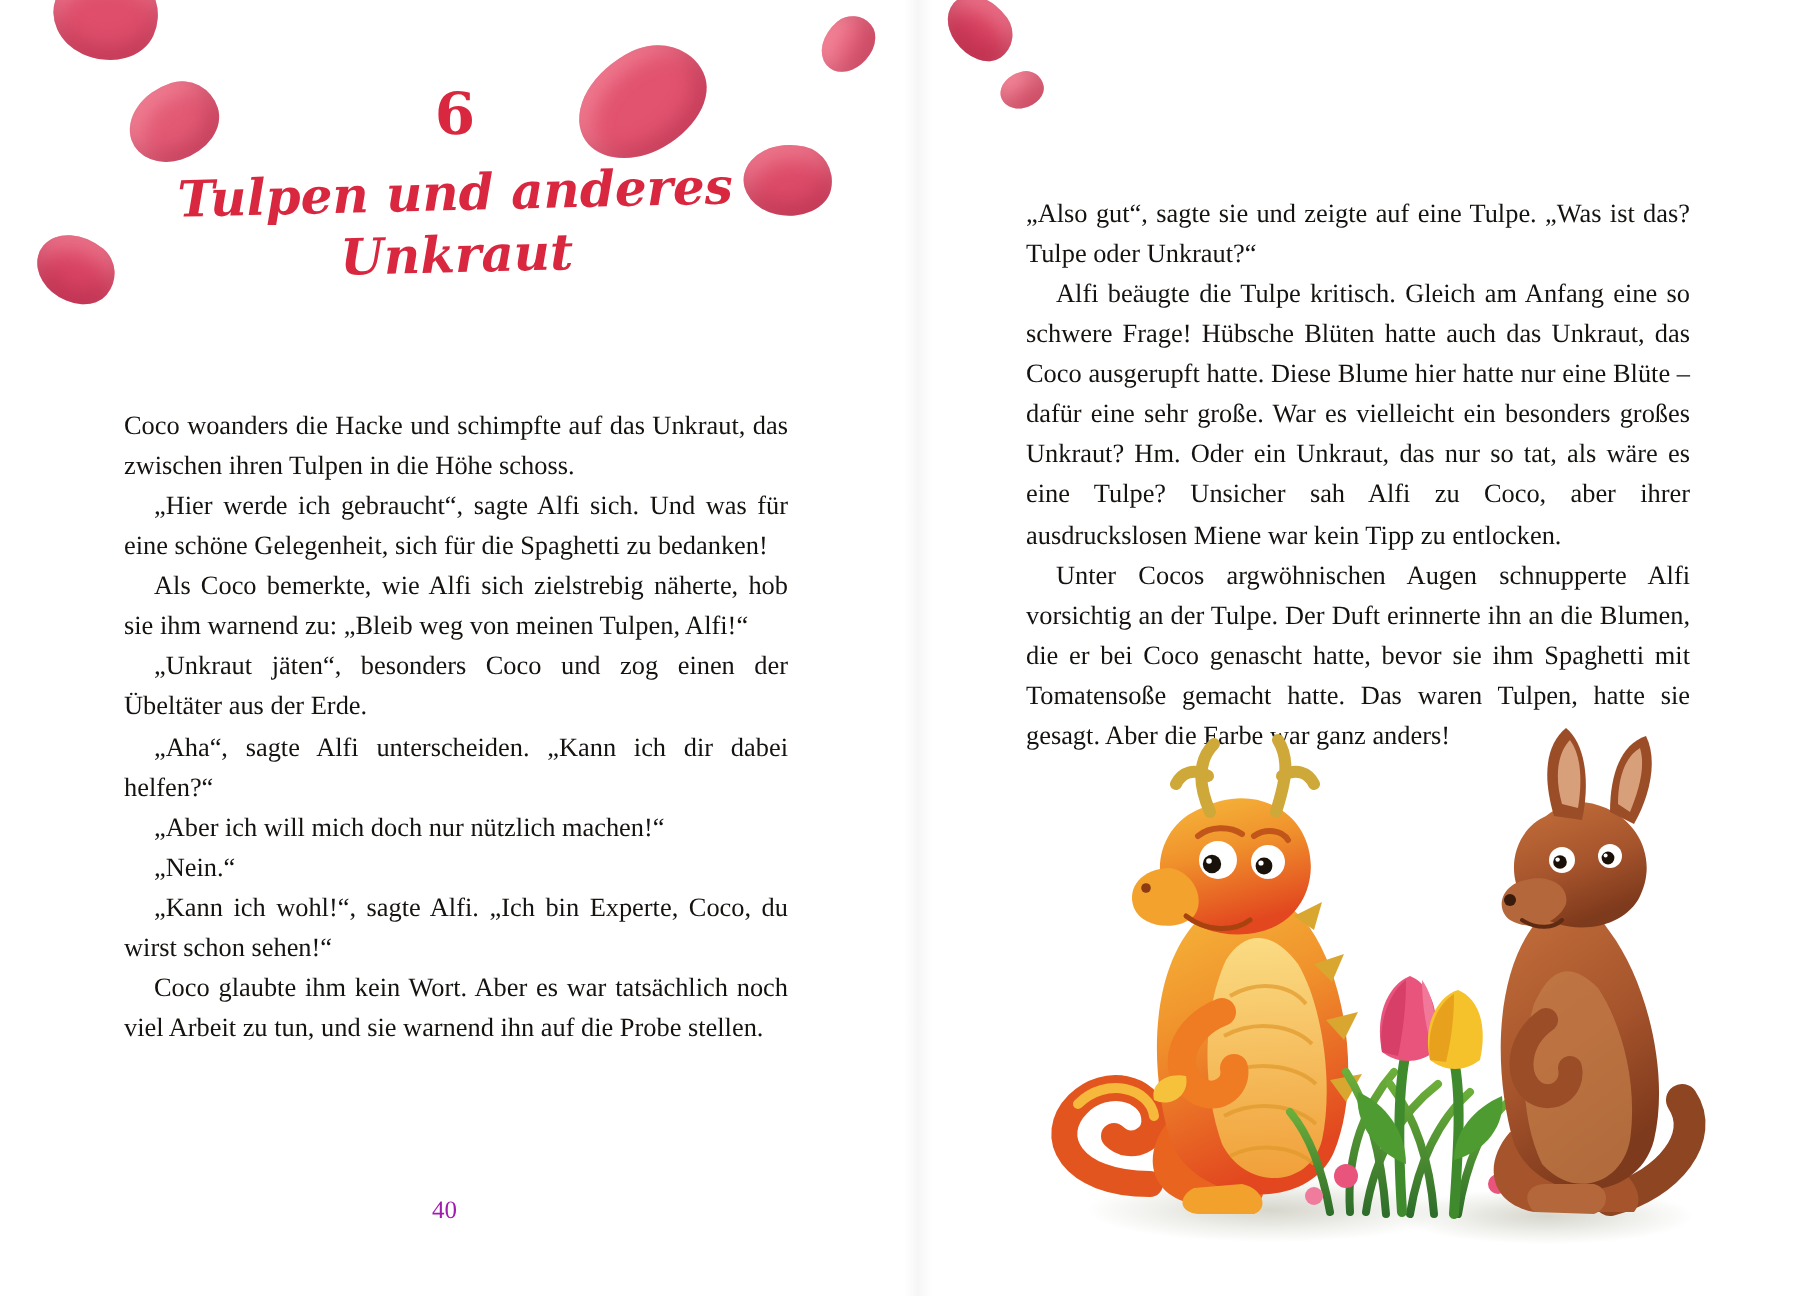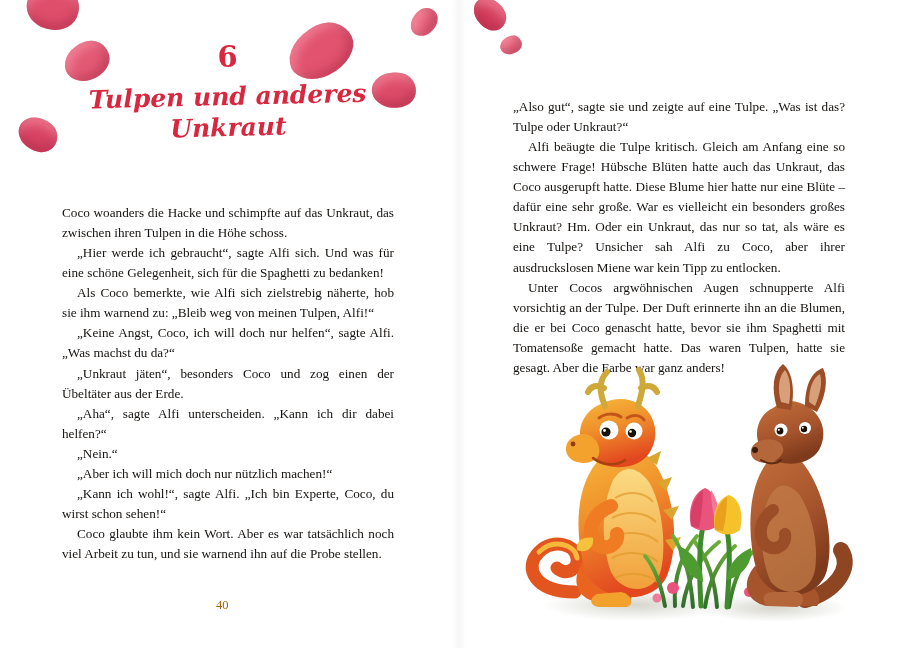--- a/index.html
+++ b/index.html
@@ -106,21 +106,21 @@
     float: right;
     height: 15px;
   }
 
   .page-number {
     position: absolute;
     left: 216px;
     top: 598px;
     font-family: "Liberation Serif", serif;
     font-size: 12.5px;
-    color: #a16207;
+    color: #a21caf;
   }
 
   
   .illus {
     position: absolute;
     left: 505px;
     top: 330px;
     width: 360px;
     height: 300px;
   }
@@ -147,25 +147,24 @@
 
     <div class="chapter-title">
       <span>Tulpen und anderes</span>
       <span class="l2">Unkraut</span>
     </div>
 
     <div class="body-text left-body">
       <p>Coco woanders die Hacke und schimpfte auf das Unkraut, das zwischen ihren Tulpen in die Höhe schoss.</p>
       <p class="indent">„Hier werde ich gebraucht“, sagte Alfi sich. Und was für eine schöne Gelegenheit, sich für die Spaghetti zu bedanken!</p>
       <p class="indent">Als Coco bemerkte, wie Alfi sich zielstrebig näherte, hob sie ihm warnend zu: „Bleib weg von meinen Tulpen, Alfi!“</p>
-      <p class="indent">„Keine Angst, Coco, ich will doch nur helfen“, sagte Alfi. „Was machst du da?“</p>
       <p class="indent">„Unkraut jäten“, besonders Coco und zog einen der Übeltäter aus der Erde.</p>
       <p class="indent">„Aha“, sagte Alfi unterscheiden. „Kann ich dir dabei helfen?“</p>
+      <p class="indent">„Aber ich will mich doch nur nützlich machen!“</p>
       <p class="indent">„Nein.“</p>
-      <p class="indent">„Aber ich will mich doch nur nützlich machen!“</p>
       <p class="indent">„Kann ich wohl!“, sagte Alfi. „Ich bin Experte, Coco, du wirst schon sehen!“</p>
       <p class="indent">Coco glaubte ihm kein Wort. Aber es war tatsächlich noch viel Arbeit zu tun, und sie warnend ihn auf die Probe stellen.</p>
     </div>
   </div>
 
   <div class="page-number">40</div>
 
   <div class="col col-right">
     <div class="body-text right-body">
       <p>„Also gut“, sagte sie und zeigte auf eine Tulpe. „Was ist das? Tulpe oder Unkraut?“</p>

